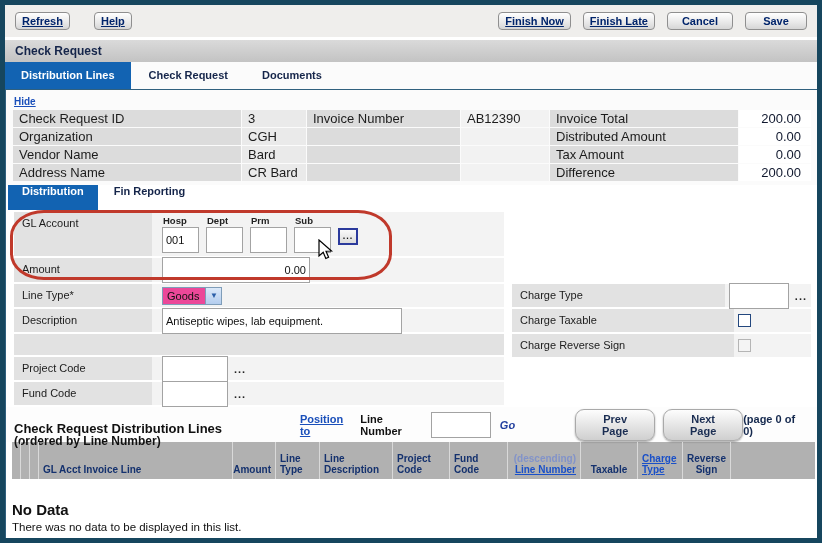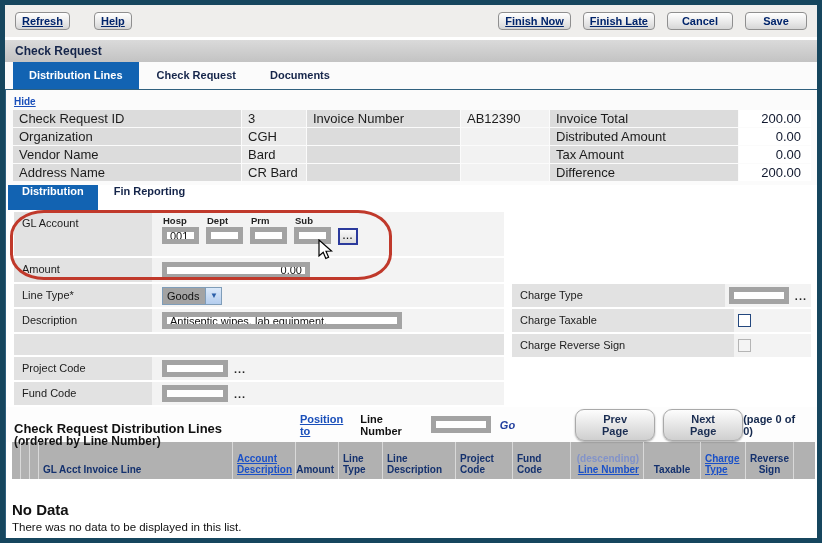--- a/index.html
+++ b/index.html
@@ -15,21 +15,21 @@
        background:linear-gradient(#ffffff,#e8e8e8 60%,#d6d6d6);border:1px solid #8f8f8f;border-radius:4px;
        padding:2px 8px;cursor:pointer;}
   .btn.tight{text-decoration:underline;padding:2px 6px;}
   .btn.wide{min-width:62px;padding:2px 14px;}
 
   
   .titlebar{height:22px;margin-top:1px;background:linear-gradient(#dadada,#c3c3c3);
             color:#15254a;font-size:12px;font-weight:bold;line-height:22px;padding-left:10px;}
 
   
-  .tabstrip{height:27px;background:#fbfbfb;display:flex;align-items:stretch;padding-left:8px;gap:2px;}
+  .tabstrip{height:27px;background:#fbfbfb;display:flex;align-items:stretch;gap:2px;}
   .tab{font-size:11px;font-weight:bold;color:#15254a;padding:7px 16px 5px 16px;cursor:pointer;}
   .tab.active{background:#1263b2;color:#fff;}
   .subtabstrip{height:25px;background:#ffffff;display:flex;align-items:stretch;padding-left:2px;gap:2px;}
   .subtabstrip .tab{padding:0 14px 4px 14px;}
 
   
   .panel{border-top:1px solid #30607e;border-left:1px solid #30607e;height:455px;background:#fff;}
 
   
   .info-section{padding:1px 6px 3px 6px;background:#fbfbfb;}
@@ -44,30 +44,30 @@
   
   .form-section{position:relative;padding:2px 6px 2px 8px;display:flex;align-items:flex-start;background:#fff;}
   .form-left{width:493px;}
   .form-right{width:299px;margin-left:8px;margin-top:72px;}
   .frow{display:flex;margin-bottom:2px;}
   .flabel{background:#e2e2e2;font-size:11px;color:#1c1c1c;padding:5px 4px 2px 8px;}
   .form-left .flabel{width:138px;}
   .form-right .flabel{width:222px;}
   .ffield{background:#f3f3f3;flex:1;padding:2px 4px 2px 10px;display:flex;align-items:center;}
   .frow.spacer .flabel,.frow.spacer .ffield{background:#e2e2e2;}
-  input.tbox{border:5px solid #a3a3a3;background:#fff;font-family:"Liberation Sans",sans-serif;
-             font-size:11px;height:17px;padding:0 3px;color:#111;}
+  input.tbox{border:1px solid #a3a3a3;background:#fff;font-family:"Liberation Sans",sans-serif;
+             font-size:11px;height:26px;padding:0 3px;color:#111;}
   .gl-field{align-items:flex-start;padding-top:3px;}
   .gl-seg{display:flex;flex-direction:column;margin-right:7px;}
   .seg-label{font-size:9.5px;font-weight:bold;color:#222;margin-bottom:1px;padding-left:1px;}
   .gl-seg input{width:37px;}
   .lookup-btn{margin-top:13px;width:20px;height:17px;border:2px solid #2b3a9c;background:linear-gradient(#fafafa,#dcdcdc);
               font-size:9px;font-weight:bold;color:#111;line-height:9px;padding:0;cursor:pointer;letter-spacing:1px;}
   .dots{font-weight:bold;color:#222;font-size:11px;margin-left:6px;letter-spacing:1px;cursor:pointer;}
-  .fake-select{display:inline-flex;border:1px solid #7f9db9;background:#a3a3a3;height:18px;align-items:center;cursor:pointer;}
+  .fake-select{display:inline-flex;border:1px solid #7f9db9;background:#ec4899;height:18px;align-items:center;cursor:pointer;}
   .fs-text{font-size:11px;color:#111;padding:0 6px 0 4px;min-width:36px;}
   .fs-arrow{width:16px;height:16px;background:linear-gradient(#dce9f9,#b4cdee);border-left:1px solid #7f9db9;
             color:#2b5fa8;font-size:8px;display:flex;align-items:center;justify-content:center;}
   .checkbox{width:13px;height:13px;border:1px solid #23477e;background:#fff;cursor:pointer;}
   .checkbox.disabled{border:1px solid #b5b5b5;background:#f4f4f4;cursor:default;}
 
   
   .annotation-ellipse{position:absolute;left:4px;top:0px;width:382px;height:70px;
                       border:3px solid #c0392b;border-radius:34px/26px;pointer-events:none;}
   .cursor-svg{position:absolute;left:312px;top:29px;pointer-events:none;}
@@ -315,23 +315,20 @@
       <div class="page-info">(page 0 of 0)</div>
     </div>
 
     <div class="grid-header">
       <div class="gh c1"></div>
       <div class="gh c2"></div>
       <div class="gh c3"></div>
       <div class="gh c4">
           <span>GL Acct Invoice Line</span>
         </div>
-      <div class="gh c5">
-          <span class="lnk">Account Description</span>
-        </div>
       <div class="gh c6 r">
           <span>Amount</span>
         </div>
       <div class="gh c7">
           <span>Line Type</span>
         </div>
       <div class="gh c8">
           <span>Line Description</span>
         </div>
       <div class="gh c9">

